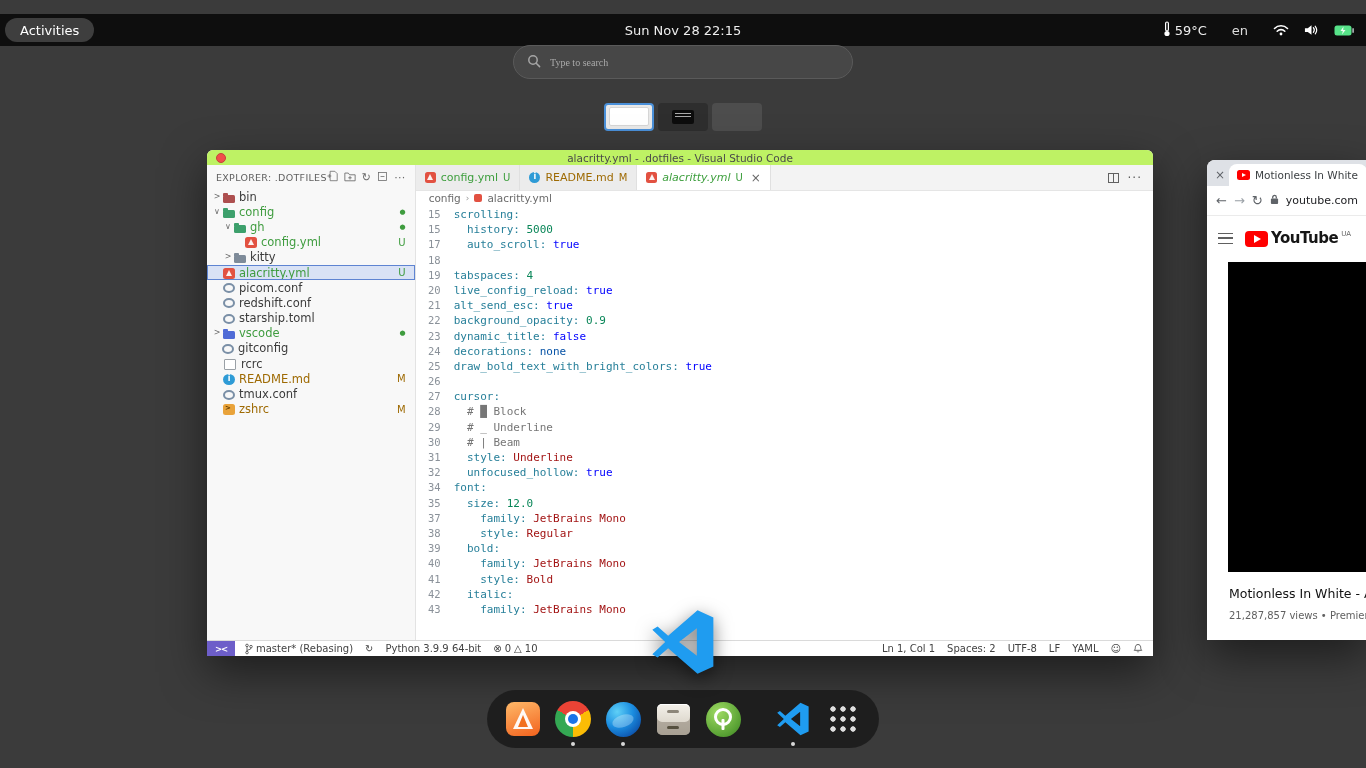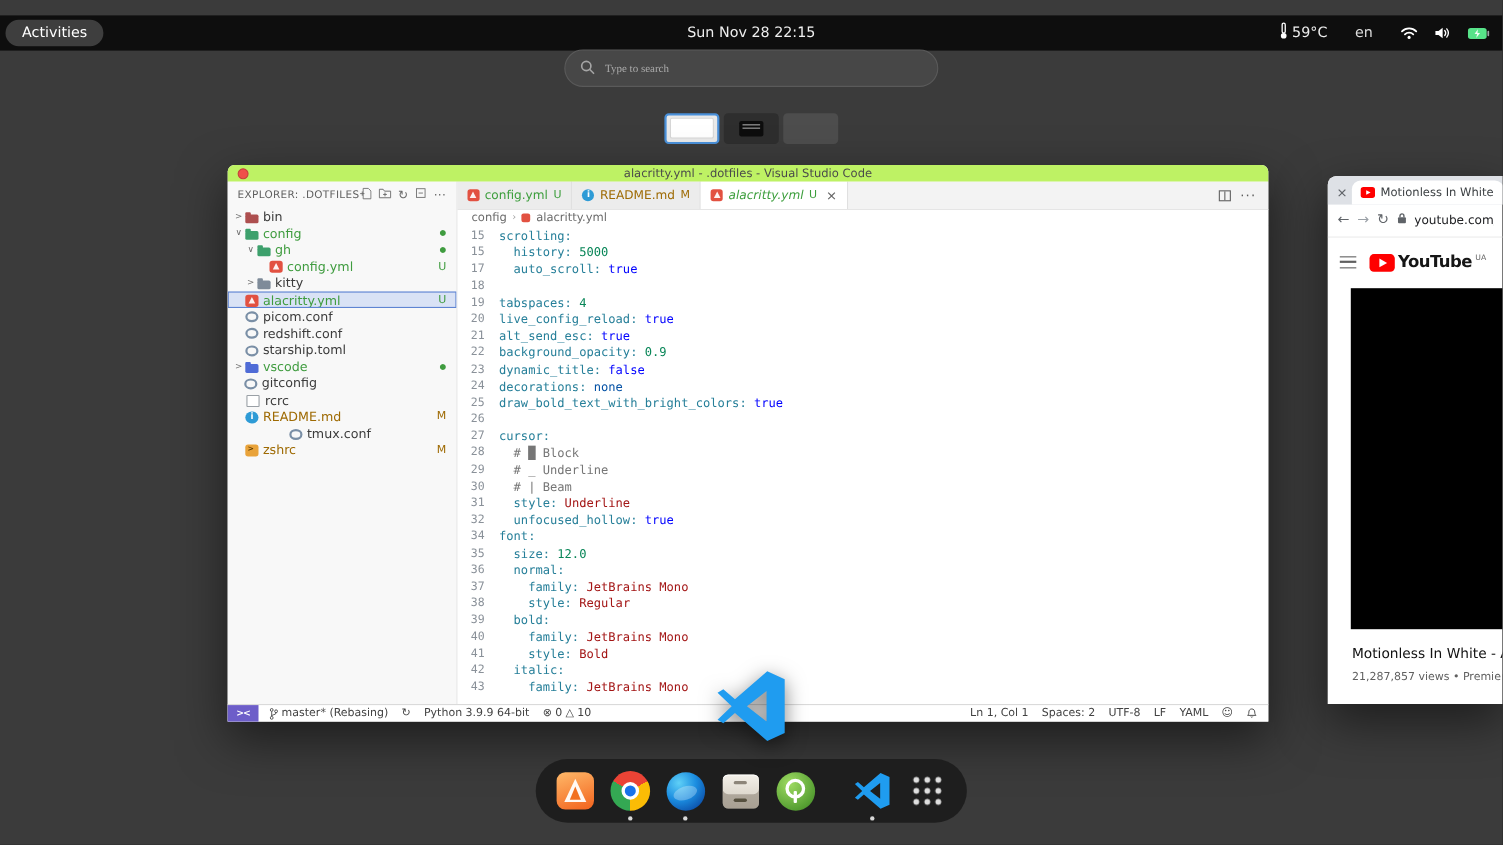--- a/index.html
+++ b/index.html
@@ -317,21 +317,21 @@
               <span class="tw"></span>
               <span class="fic fic-file"></span>
               <span class="tree-label tl-normal">rcrc</span>
             </div>
             <div class="tree-row" style="padding-left: 5px;">
               <span class="tw"></span>
               <span class="fic fic-info"></span>
               <span class="tree-label tl-modified">README.md</span>
               <span class="tree-badge tl-modified">M</span>
             </div>
-            <div class="tree-row" style="padding-left: 5px; margin-left: 40px;">
+            <div class="tree-row" style="padding-left: 5px;">
               <span class="tw"></span>
               <span class="fic fic-gear"></span>
               <span class="tree-label tl-normal">tmux.conf</span>
             </div>
             <div class="tree-row" style="padding-left: 5px;">
               <span class="tw"></span>
               <span class="fic fic-shell"></span>
               <span class="tree-label tl-modified">zshrc</span>
               <span class="tree-badge tl-modified">M</span>
             </div>
@@ -384,21 +384,20 @@
               <div class="code-line"><span class="ln">25</span><span class="lc"><span class="tok-key">draw_bold_text_with_bright_colors:</span><span class="tok-pl"> </span><span class="tok-bool">true</span></span></div>
               <div class="code-line"><span class="ln">26</span><span class="lc"></span></div>
               <div class="code-line"><span class="ln">27</span><span class="lc"><span class="tok-key">cursor:</span></span></div>
               <div class="code-line"><span class="ln">28</span><span class="lc"><span class="tok-pl">  </span><span class="tok-com"># █ Block</span></span></div>
               <div class="code-line"><span class="ln">29</span><span class="lc"><span class="tok-pl">  </span><span class="tok-com"># _ Underline</span></span></div>
               <div class="code-line"><span class="ln">30</span><span class="lc"><span class="tok-pl">  </span><span class="tok-com"># | Beam</span></span></div>
               <div class="code-line"><span class="ln">31</span><span class="lc"><span class="tok-pl">  </span><span class="tok-key">style:</span><span class="tok-pl"> </span><span class="tok-str">Underline</span></span></div>
               <div class="code-line"><span class="ln">32</span><span class="lc"><span class="tok-pl">  </span><span class="tok-key">unfocused_hollow:</span><span class="tok-pl"> </span><span class="tok-bool">true</span></span></div>
               <div class="code-line"><span class="ln">34</span><span class="lc"><span class="tok-key">font:</span></span></div>
               <div class="code-line"><span class="ln">35</span><span class="lc"><span class="tok-pl">  </span><span class="tok-key">size:</span><span class="tok-pl"> </span><span class="tok-num">12.0</span></span></div>
-              <div class="code-line"><span class="ln">36</span><span class="lc"><span class="tok-pl">  </span><span class="tok-key">normal:</span></span></div>
               <div class="code-line"><span class="ln">37</span><span class="lc"><span class="tok-pl">    </span><span class="tok-key">family:</span><span class="tok-pl"> </span><span class="tok-str">JetBrains Mono</span></span></div>
               <div class="code-line"><span class="ln">38</span><span class="lc"><span class="tok-pl">    </span><span class="tok-key">style:</span><span class="tok-pl"> </span><span class="tok-str">Regular</span></span></div>
               <div class="code-line"><span class="ln">39</span><span class="lc"><span class="tok-pl">  </span><span class="tok-key">bold:</span></span></div>
               <div class="code-line"><span class="ln">40</span><span class="lc"><span class="tok-pl">    </span><span class="tok-key">family:</span><span class="tok-pl"> </span><span class="tok-str">JetBrains Mono</span></span></div>
               <div class="code-line"><span class="ln">41</span><span class="lc"><span class="tok-pl">    </span><span class="tok-key">style:</span><span class="tok-pl"> </span><span class="tok-str">Bold</span></span></div>
               <div class="code-line"><span class="ln">42</span><span class="lc"><span class="tok-pl">  </span><span class="tok-key">italic:</span></span></div>
               <div class="code-line"><span class="ln">43</span><span class="lc"><span class="tok-pl">    </span><span class="tok-key">family:</span><span class="tok-pl"> </span><span class="tok-str">JetBrains Mono</span></span></div>
             </div>
         </div>
       </div>

